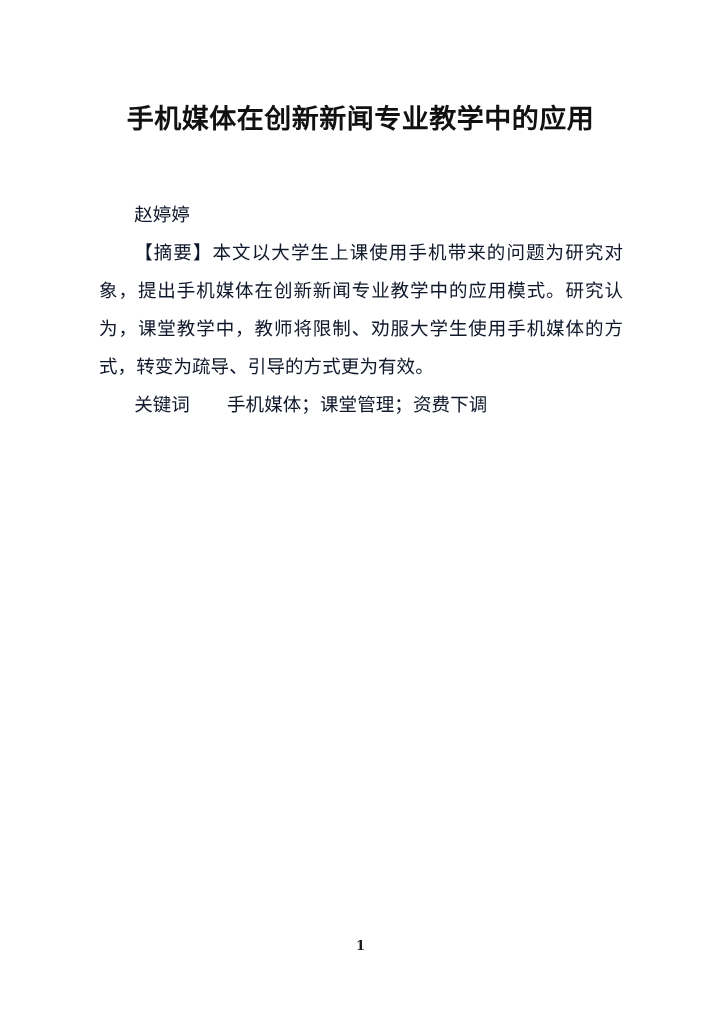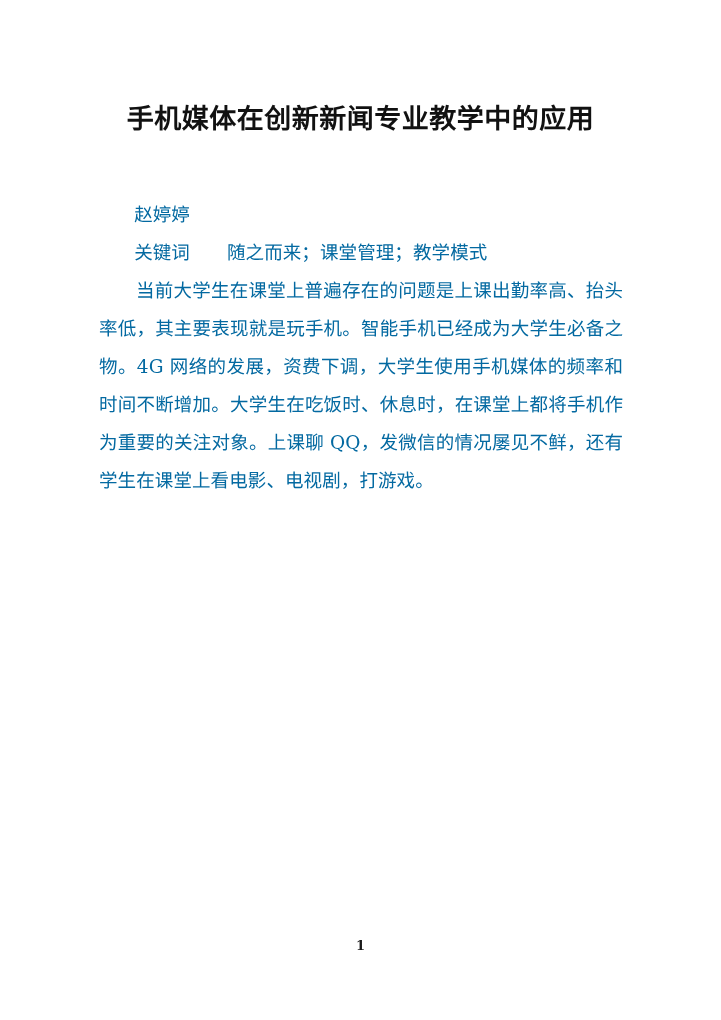--- a/index.html
+++ b/index.html
@@ -43,21 +43,21 @@
     width: 524px;
   }
 
   .para {
     font-size: 18.5px;
     line-height: 38px;
     text-align: justify;
     text-justify: inter-ideograph;
     margin: 0;
     letter-spacing: 0.1px;
-    color: #0369a1;
+    color: #0f172a;
   }
 
   .para.indent {
     text-indent: 2em;
   }
 
   .para.indent-1 {
     text-indent: 1.9em;
   }
 
@@ -83,25 +83,25 @@
 <body>
 
 <div class="page">
 
   <h1 class="doc-title">手机媒体在创新新闻专业教学中的应用</h1>
 
   <div class="body-block">
 
     <p class="para indent-1">赵婷婷</p>
 
+    <p class="para indent-1"><span>【摘要】</span><span>本文以大学生上课使用手机带来的问题为研究对象，提出手机媒体在创新新闻专业教学中的应用模式。研究认为，课堂教学中，教师将限制、劝服大学生使用手机媒体的方式，转变为疏导、引导的方式更为有效。</span></p>
 
-    <p class="para indent-1"><span>关键词</span><span class="kw-gap"></span><span>随之而来；课堂管理；教学模式</span></p>
+    <p class="para indent-1"><span>关键词</span><span class="kw-gap"></span><span>手机媒体；课堂管理；资费下调</span></p>
 
 
 
-    <p class="para indent">当前大学生在课堂上普遍存在的问题是上课出勤率高、抬头率低，其主要表现就是玩手机。智能手机已经成为大学生必备之物。4G 网络的发展，资费下调，大学生使用手机媒体的频率和时间不断增加。大学生在吃饭时、休息时，在课堂上都将手机作为重要的关注对象。上课聊 QQ，发微信的情况屡见不鲜，还有学生在课堂上看电影、电视剧，打游戏。</p>
 
 
   </div>
 
   <div class="page-number">1</div>
 
 </div>
 
 </body></html>

